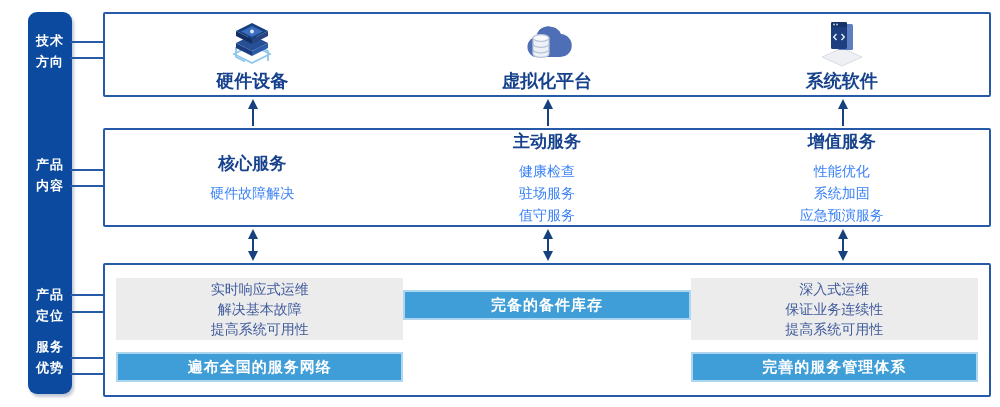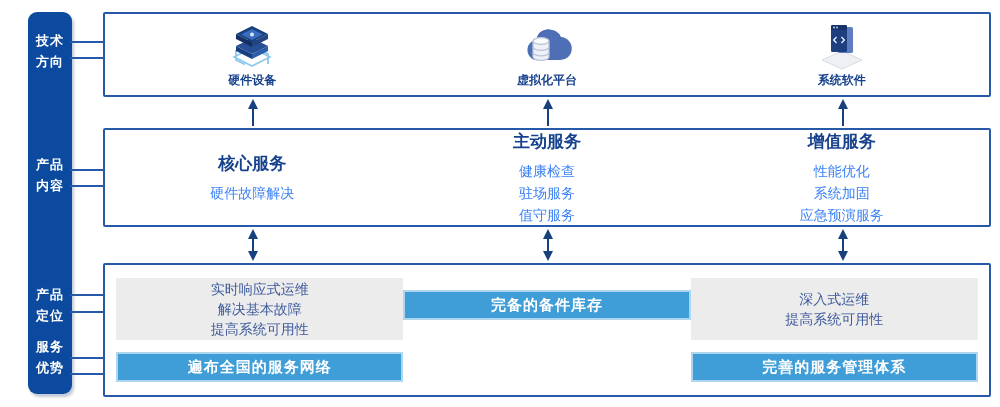--- a/index.html
+++ b/index.html
@@ -23,21 +23,21 @@
   
   .box{
     position:absolute;left:103px;width:888px;background:#fff;
     border:2px solid #2659a8;border-radius:2px;box-sizing:border-box;
     display:flex;flex-direction:row;
   }
   .box1{top:12px;height:85px;}
   .box2{top:128px;height:99px;}
   .box3{top:263px;height:134px;padding:13px 11px 0 11px;}
   .col{flex:1;display:flex;flex-direction:column;align-items:center;justify-content:center;}
-  .tech-label{font-size:12px;font-weight:bold;color:#16418c;margin-top:2px;}
+  .tech-label{font-size:18px;font-weight:bold;color:#16418c;margin-top:2px;}
   .svc-title{font-size:17px;font-weight:bold;color:#16418c;margin-bottom:7px;}
   .svc-item{font-size:14px;color:#3b82f6;line-height:22px;}
   .pos-col{flex:1;display:flex;flex-direction:column;}
   .gray-box{
     height:62px;background:#ececec;display:flex;flex-direction:column;
     align-items:center;justify-content:center;
   }
   .gray-line{font-size:14px;color:#3f5a9c;line-height:20px;}
   .adv-bar{
     height:30px;margin-top:12px;background:#3f9ed8;border:2px solid #aed6ef;
@@ -178,19 +178,20 @@
         <div class="gray-line">提高系统可用性</div>
       </div>
       <div class="adv-bar">遍布全国的服务网络</div>
     </div>
     <div class="pos-col">
       <div class="adv-bar">完备的备件库存</div>
     </div>
     <div class="pos-col">
       <div class="gray-box">
         <div class="gray-line">深入式运维</div>
+        <div class="gray-line">保证业务连续性</div>
         <div class="gray-line">提高系统可用性</div>
       </div>
       <div class="adv-bar">完善的服务管理体系</div>
     </div>
   </div>
 
 </div>
 
 </body></html>

